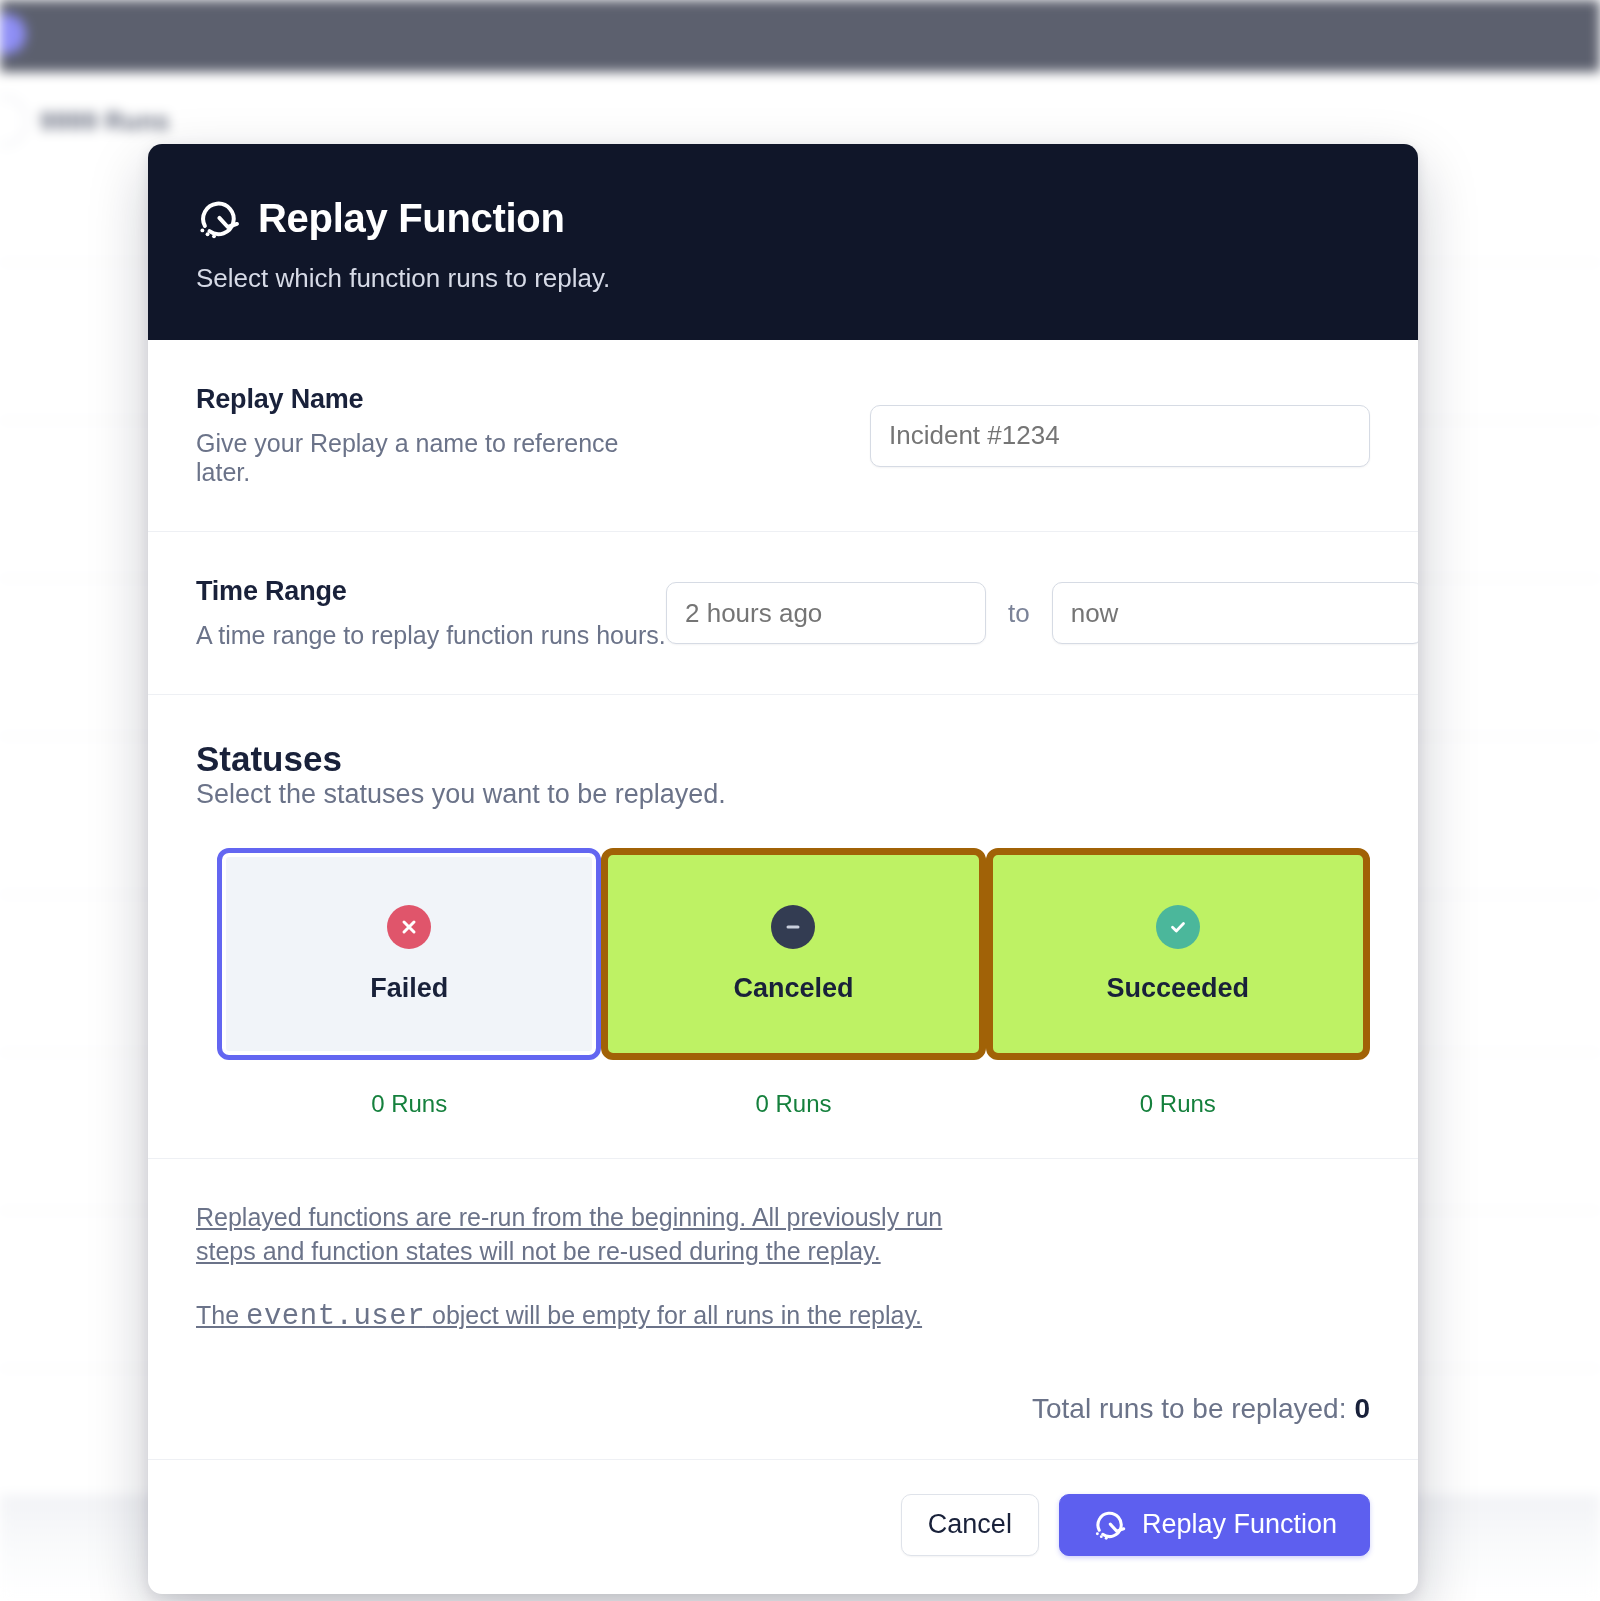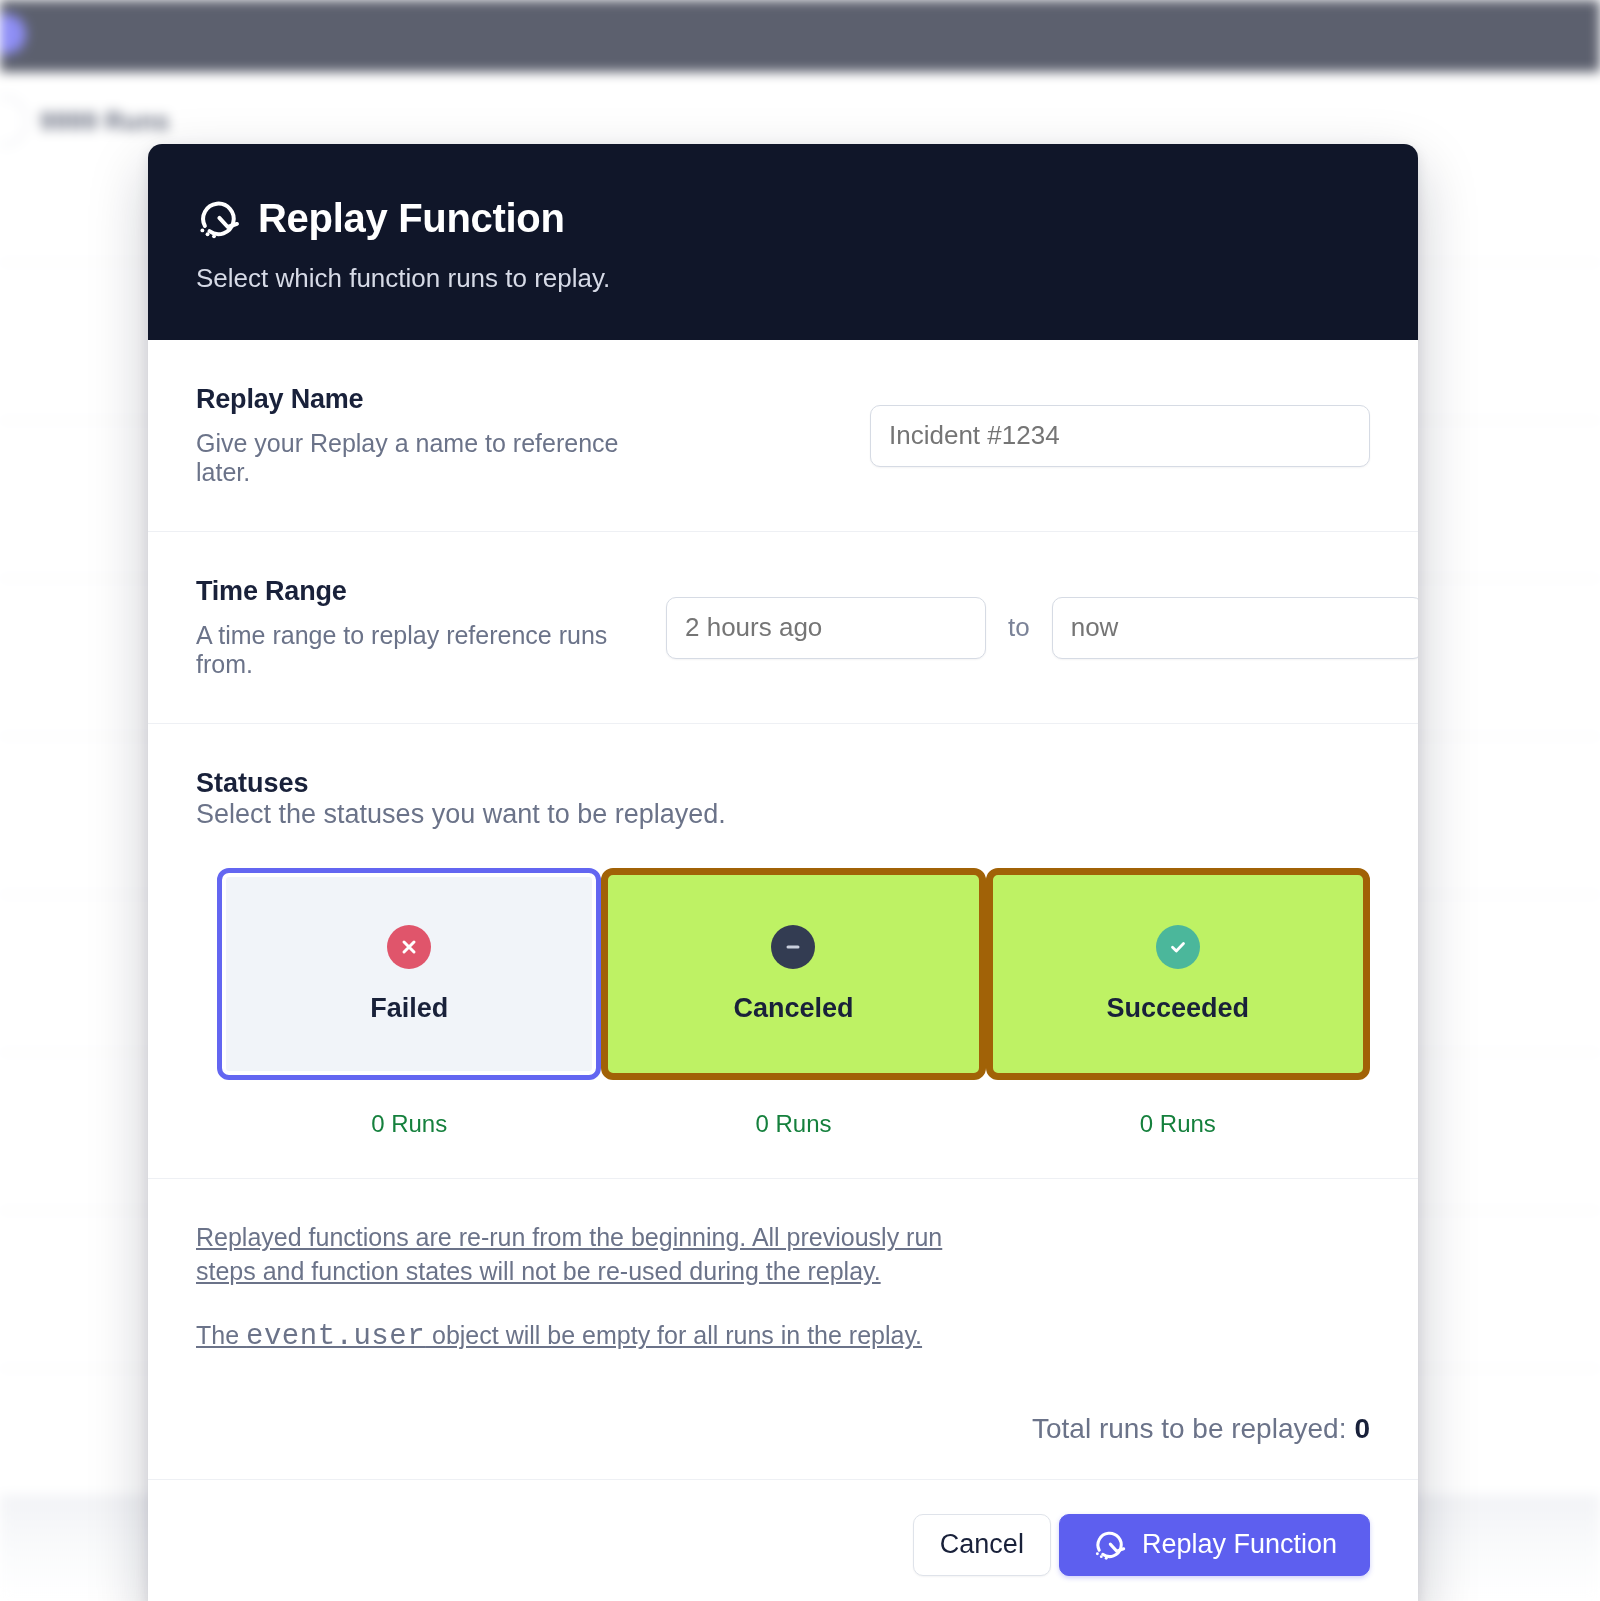--- a/index.html
+++ b/index.html
@@ -187,21 +187,21 @@
     color: #7b8398;
     padding: 0 4px;
   }
 
   
   .statuses {
     padding: 44px 48px 40px 48px;
     border-bottom: 1px solid #eef0f4;
   }
   .statuses-title {
-    font-size: 27px;
+    font-size: 35px;
     font-weight: bold;
     color: #19213a;
   }
   .statuses-desc {
     font-size: 27px;
     color: #6b7389;
   }
   .status-grid {
     margin-top: 38px;
     display: flex;
@@ -285,21 +285,21 @@
     color: #19213a;
     margin-left: 8px;
   }
 
   
   .footer {
     padding: 34px 48px 38px 48px;
     display: flex;
     align-items: flex-start;
     justify-content: flex-end;
-    gap: 8px;
+    gap: 20px;
   }
   .btn {
     box-sizing: border-box;
     height: 62px;
     border-radius: 10px;
     font-family: "Liberation Sans", sans-serif;
     font-size: 27px;
     display: inline-flex;
     align-items: center;
     justify-content: center;
@@ -373,21 +373,21 @@
       <div class="row-desc">Give your Replay a name to reference later.</div>
     </div>
     <div class="row-fields">
       <input class="textinput input-name" type="text" placeholder="Incident #1234" style="">
     </div>
   </div>
 
   <div class="row">
     <div class="row-labels">
       <div class="row-label">Time Range</div>
-      <div class="row-desc">A time range to replay reference runs from.</div>
+      <div class="row-desc">A time range to replay function runs hours.</div>
     </div>
     <div class="row-fields">
       <input class="textinput input-from" type="text" placeholder="2 hours ago" style="">
       <span class="to-sep">to</span>
       <input class="textinput input-to" type="text" placeholder="now" style="">
     </div>
   </div>
 
   <div class="statuses">
     <div class="statuses-title">Statuses</div>

